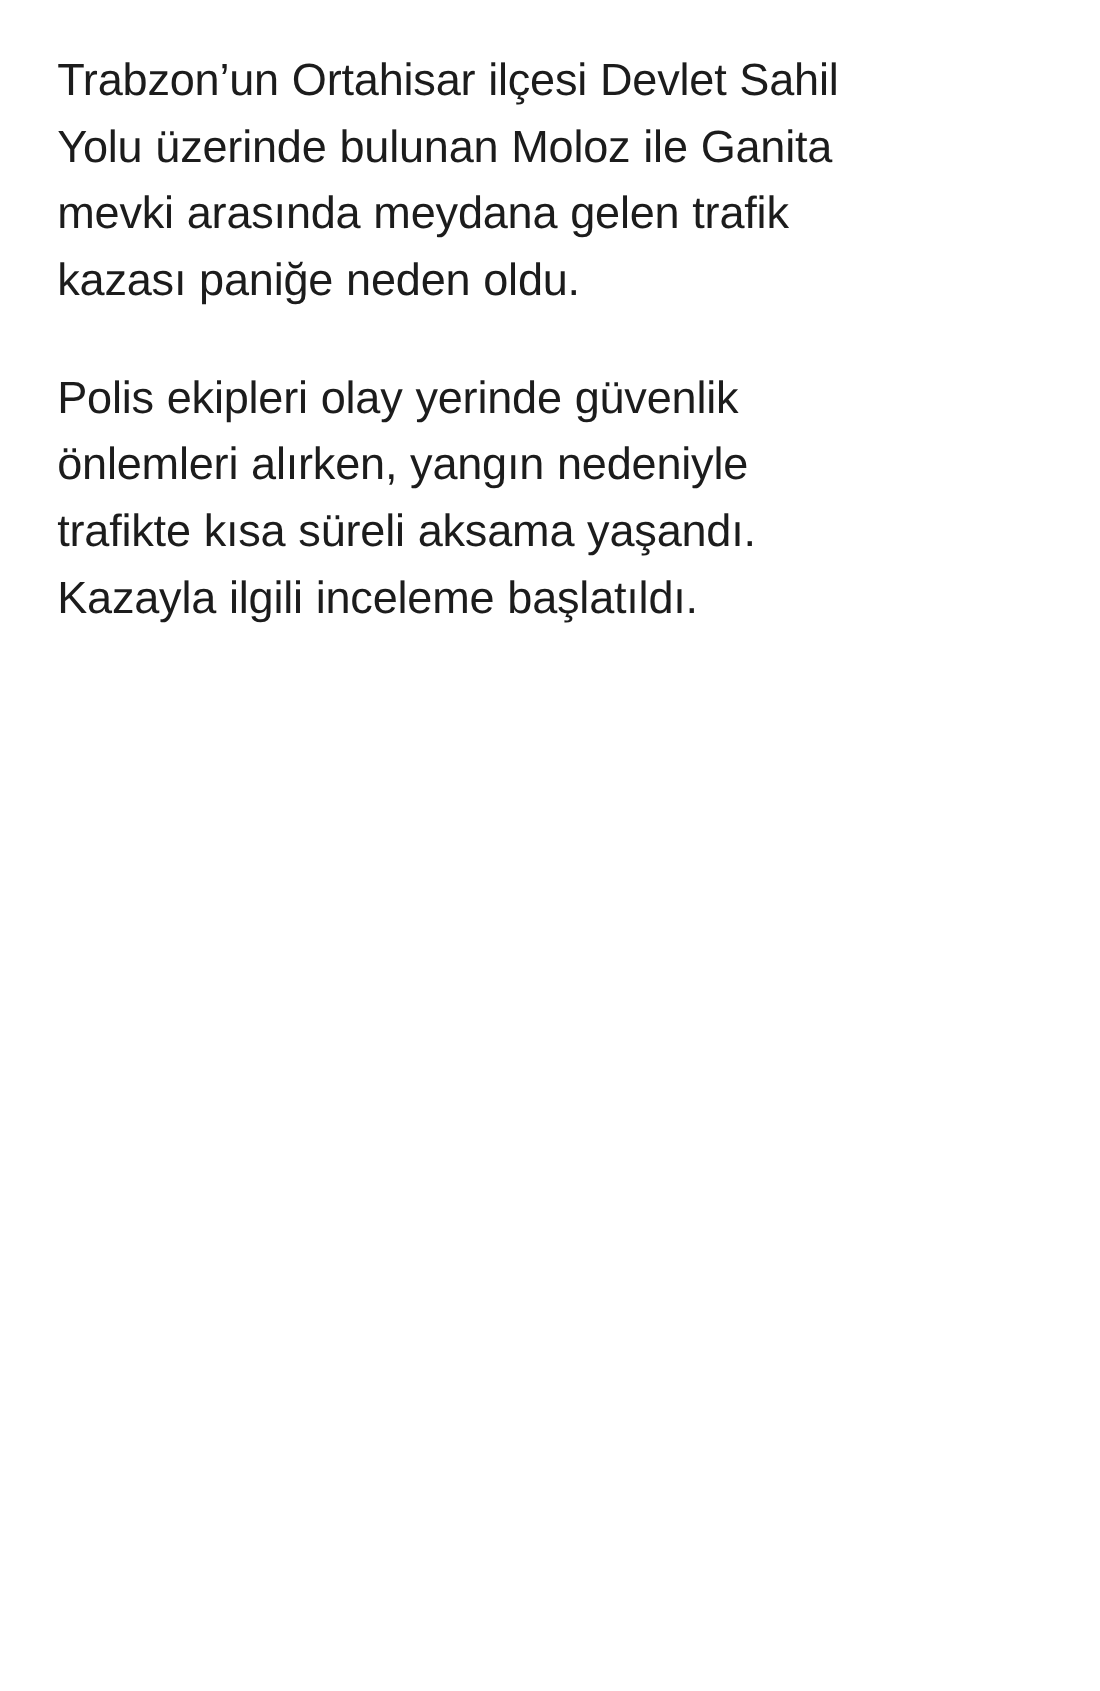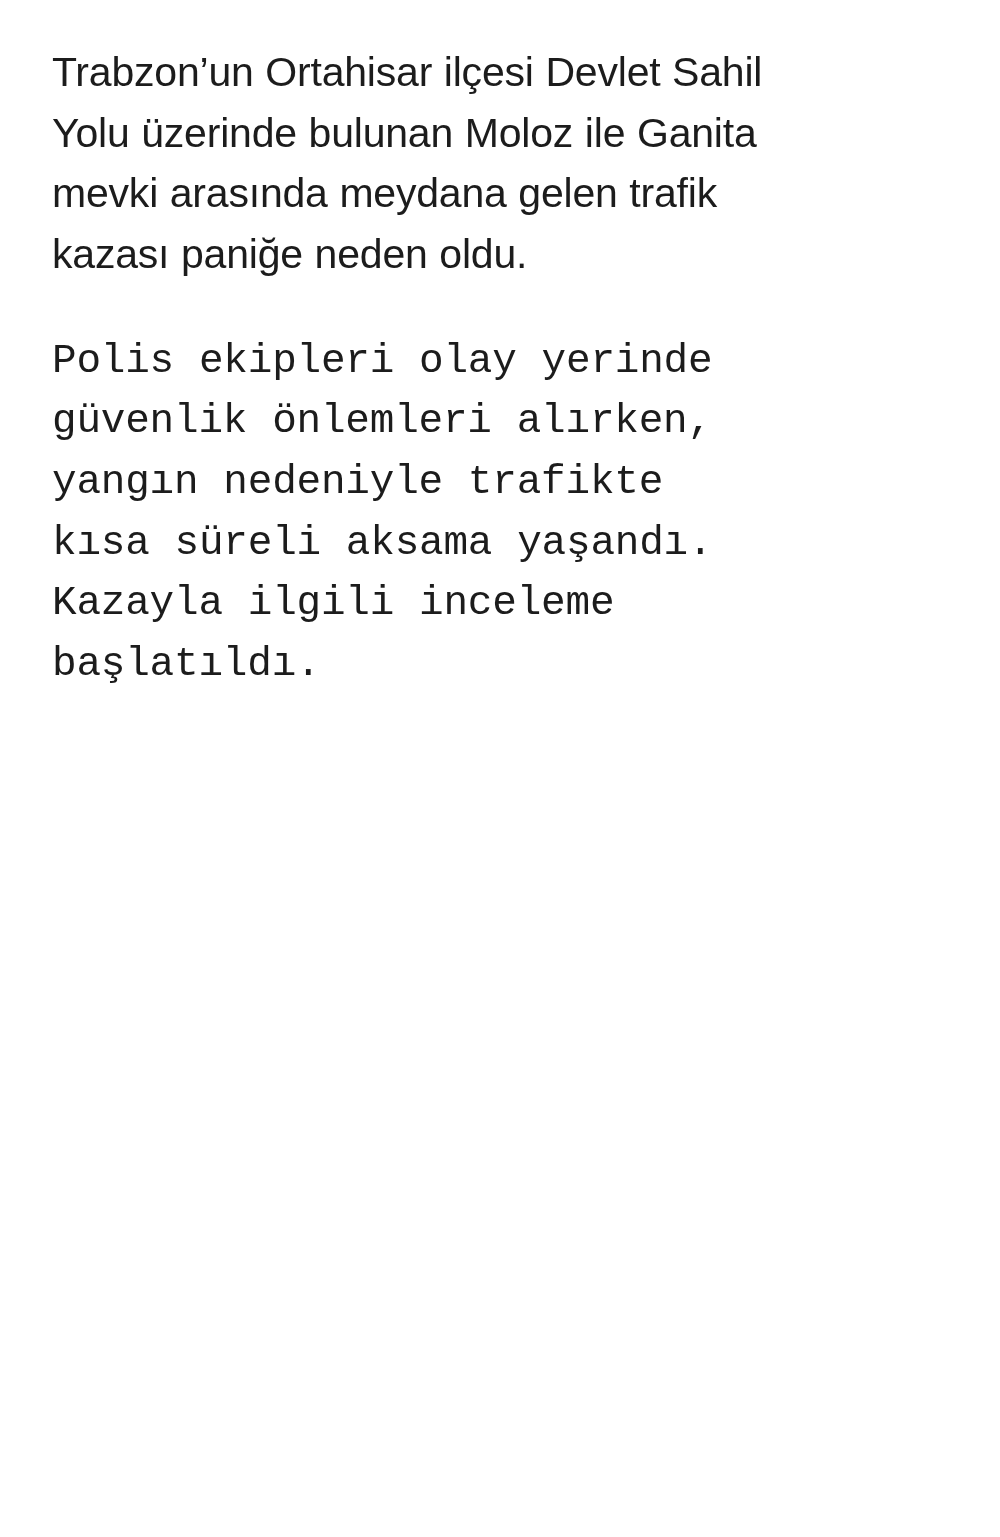--- a/index.html
+++ b/index.html
@@ -26,21 +26,20 @@
     font-size: 41px;
     line-height: 1.48;
     letter-spacing: -0.2px;
     color: #1c1c1c;
     margin: 0 0 46px 0;
     font-weight: 400;
     word-spacing: 0.5px;
   }
   .paragraph:last-child {
     margin-bottom: 0;
-    font-family: Liberation Mono, monospace;
   }
 </style>
 </head>
 <body>
 
 <div class="article">
   <p class="paragraph">Trabzon’un Ortahisar ilçesi Devlet Sahil Yolu üzerinde bulunan Moloz ile Ganita mevki arasında meydana gelen trafik kazası paniğe neden oldu.</p>
   <p class="paragraph">Polis ekipleri olay yerinde güvenlik önlemleri alırken, yangın nedeniyle trafikte kısa süreli aksama yaşandı. Kazayla ilgili inceleme başlatıldı.</p>
 </div>
 

